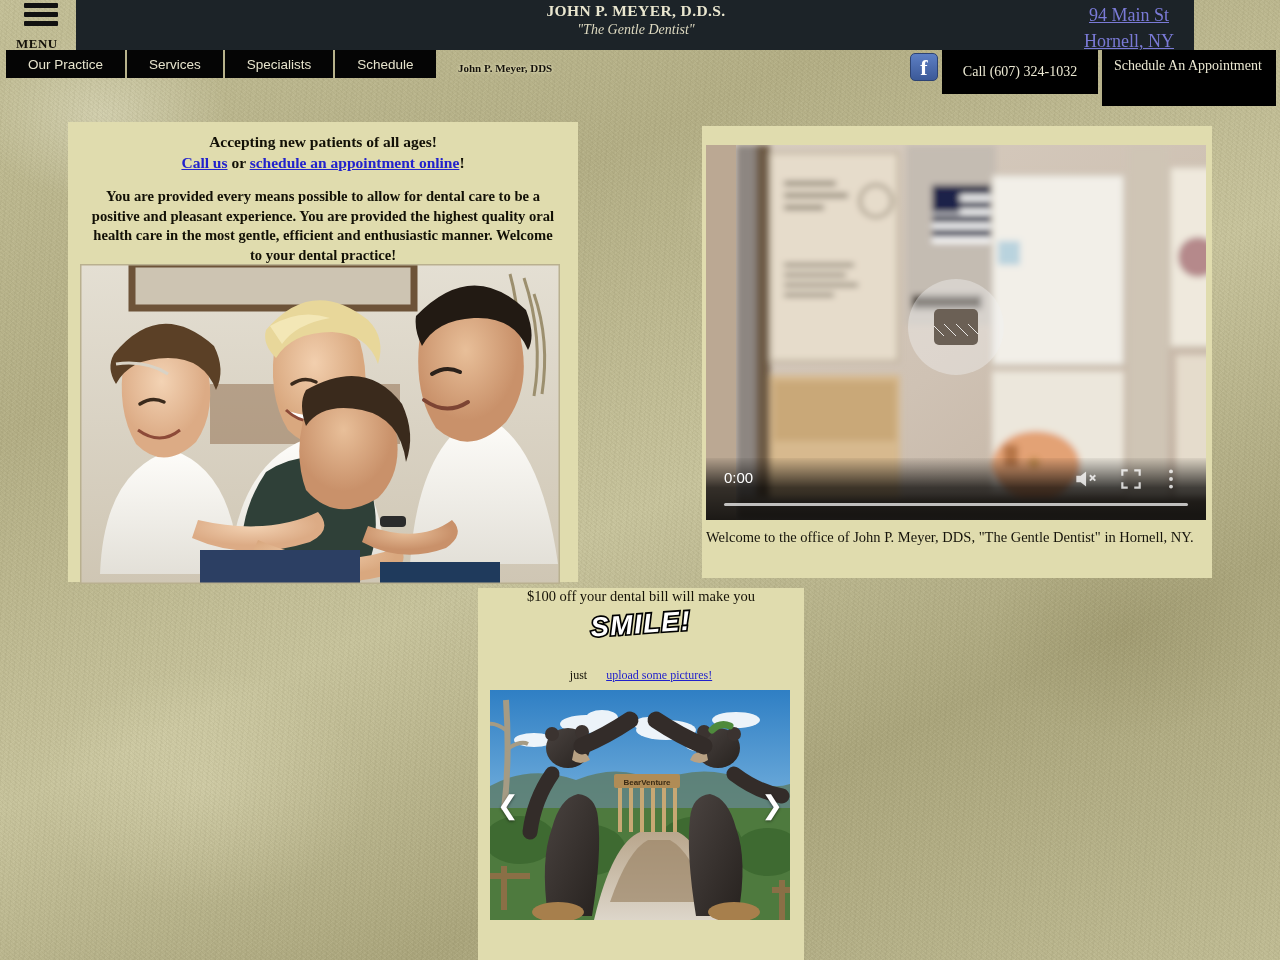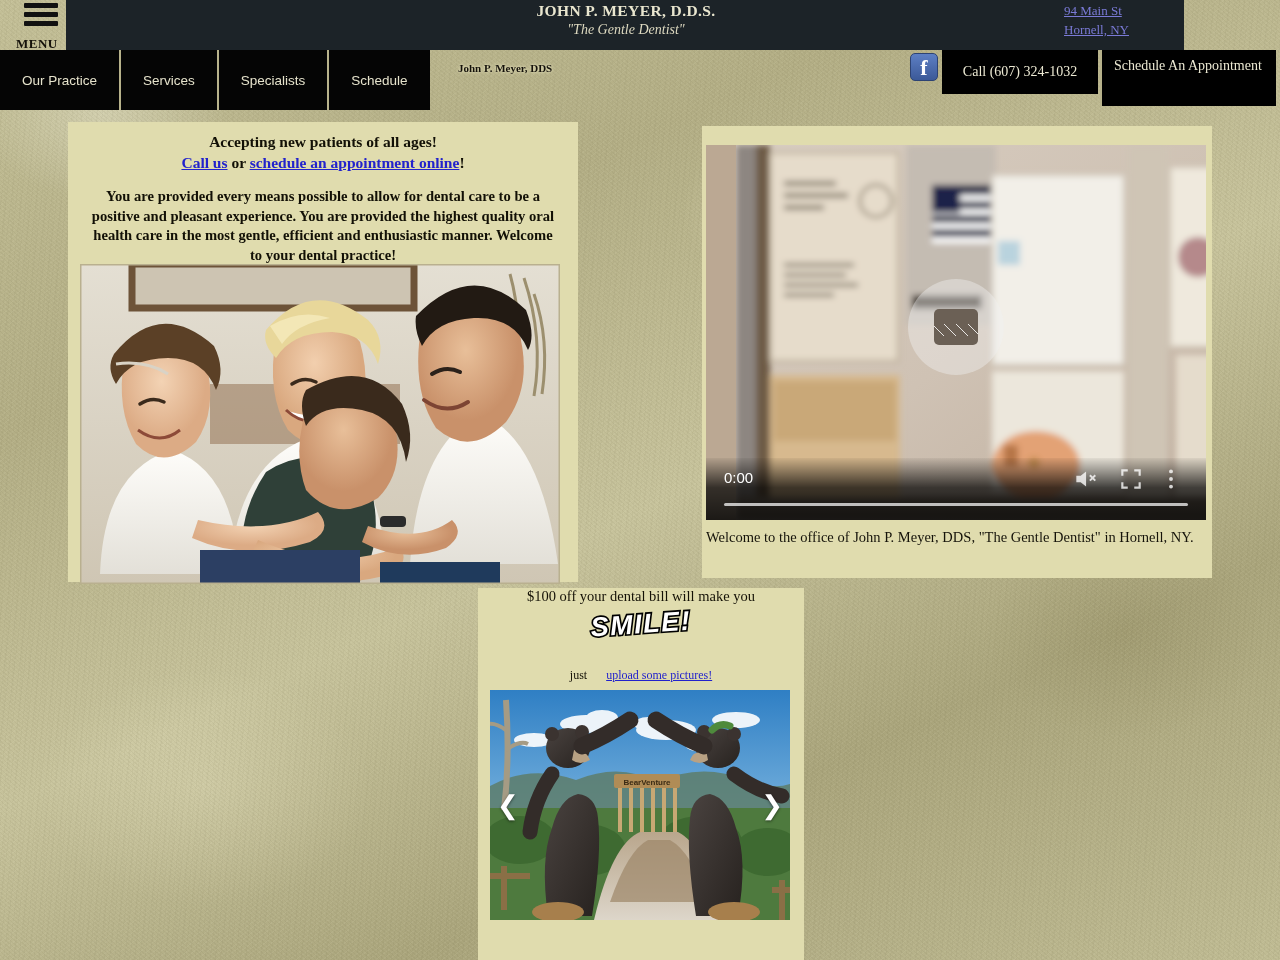--- a/index.html
+++ b/index.html
@@ -24,52 +24,52 @@
   .noise {
     position:absolute; inset:0; pointer-events:none; opacity:.30; z-index:0;
     background-image:
       repeating-linear-gradient(41deg, rgba(90,84,52,.20) 0 1px, transparent 1px 3px),
       repeating-linear-gradient(-37deg, rgba(255,253,230,.20) 0 1px, transparent 1px 4px),
       repeating-linear-gradient(97deg, rgba(80,74,46,.13) 0 1px, transparent 1px 5px);
   }
 
   
   .hdr-bar {
-    position:absolute; left:66px; top:0; width:1118px; height:50px;
+    position:absolute; left:76px; top:0; width:1118px; height:50px;
     background:#1c2328; z-index:5;
   }
   .hdr-title {
     position:absolute; left:0; top:2px; width:1120px;
     text-align:center; color:#e9e6cf;
     font-weight:bold; font-size:15.5px; letter-spacing:.4px;
   }
   .hdr-sub {
     position:absolute; left:0; top:22px; width:1120px;
     text-align:center; color:#ddd9c0;
     font-style:italic; font-size:14px;
   }
   .hdr-addr {
     position:absolute; right:10px; top:2px; width:110px;
-    text-align:left; line-height:1.45; font-size:13px;
+    text-align:center; line-height:1.45; font-size:18px;
   }
   .hdr-addr a { color:#7a7ad6; text-decoration:underline; display:block; }
 
   .burger {
     position:absolute; left:24px; top:3px; width:34px; height:30px; z-index:8;
   }
   .burger i {
     display:block; height:5px; background:#111; margin-bottom:4px; border-radius:1px;
   }
   .burger-label {
     position:absolute; left:16px; top:36px; z-index:8;
     font-weight:bold; font-size:13px; color:#14110a; letter-spacing:.5px;
   }
 
   
-  .nav { position:absolute; left:0; top:50px; height:60px; display:flex; z-index:6; }
+  .nav { position:absolute; left:6px; top:50px; height:28px; display:flex; z-index:6; }
   .nav a {
     background:#050505; color:#e6e3cc; text-decoration:none;
     display:flex; align-items:center; justify-content:center;
     padding:0 22px; font-size:13.5px;
     font-family:"Liberation Sans", sans-serif;
     border-right:2px solid #b7b28b;
   }
   .nav a:last-child { border-right:none; }
 
   .doc-name {

